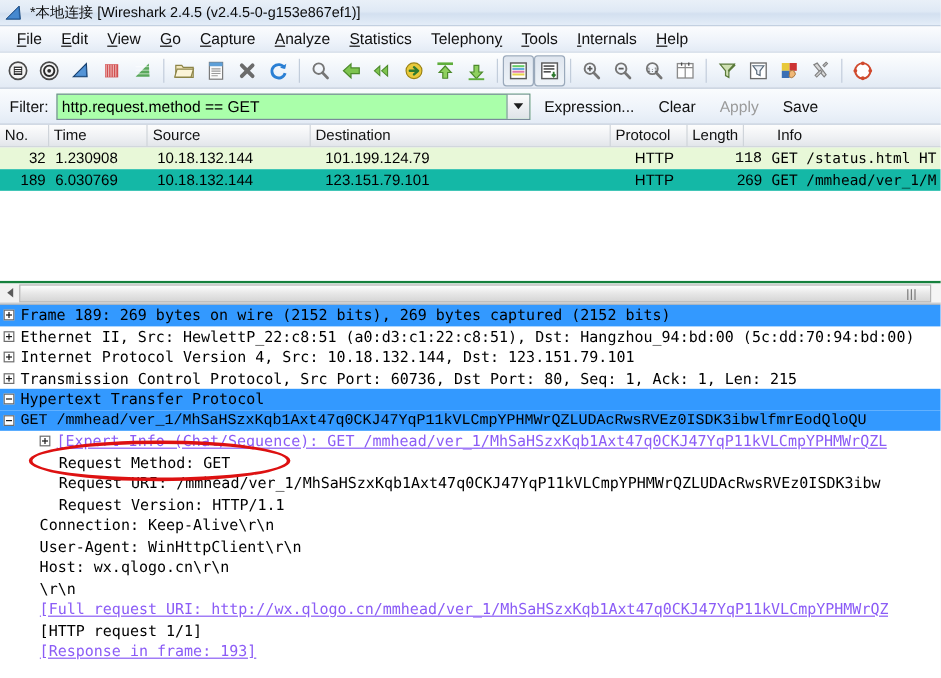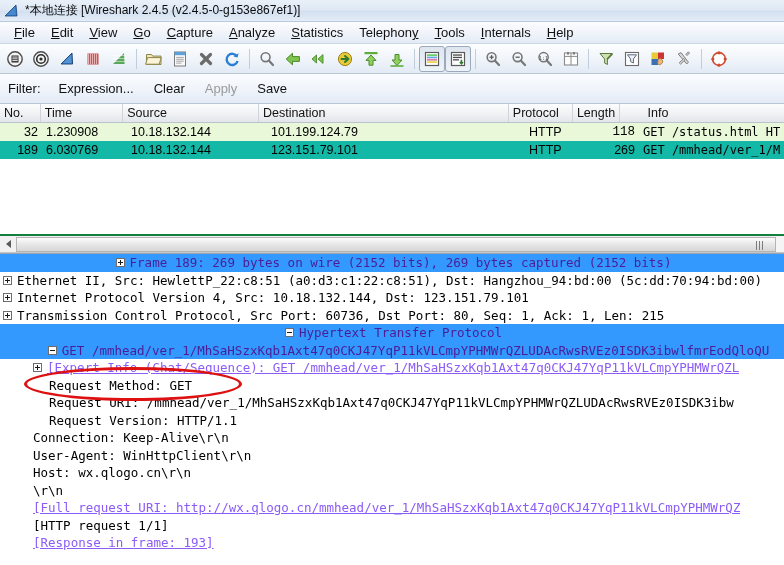--- a/index.html
+++ b/index.html
@@ -260,21 +260,21 @@
     line-height: 17.5px;
     font-family: "DejaVu Sans Mono", "Liberation Mono", monospace;
     font-size: 12.5px;
     color: #000;
     white-space: nowrap;
     display: flex;
     align-items: center;
     box-sizing: border-box;
     overflow: hidden;
   }
-  .trow.sel { background: #3399ff; color: #4c1d95; justify-content: center; }
+  .trow.sel { background: #3399ff; color: #000000; }
   .twist {
     width: 9px; height: 9px;
     border: 1px solid #6d6d6d;
     background: #ffffff;
     display: inline-flex;
     align-items: center; justify-content: center;
     position: relative;
     box-sizing: border-box;
     flex: 0 0 auto;
     margin-right: 5px;
@@ -289,21 +289,21 @@
     content: "";
     position: absolute;
     width: 1px; height: 5px;
     background: #1a1a1a;
   }
   .tlabel { overflow: hidden; white-space: nowrap; }
   .tlabel.link { color: #8b5cf6; text-decoration: underline; }
 
   
   .ind0 { padding-left: 3px; }
-  .ind1 { padding-left: 33px; }
+  .ind1 { padding-left: 3px; font-family: Liberation Mono, monospace; }
   .ind2 { padding-left: 33px; }
   .ind3 { padding-left: 49px; }
 
   
   .ellipse {
     position: absolute;
     border: 3px solid #dd1111;
     border-radius: 50%;
     pointer-events: none;
   }
@@ -580,20 +580,26 @@
         <circle cx="9" cy="15.2" r="1.6" fill="#d04a2e"></circle>
         <circle cx="2.8" cy="9" r="1.6" fill="#d04a2e"></circle>
         <circle cx="15.2" cy="9" r="1.6" fill="#d04a2e"></circle>
       </svg>
     </div>
 
   </div>
 
   <div class="filterbar">
     <span class="filter-label">Filter:</span>
+    <div class="filter-combo">
+      <input class="filter-input" type="text" value="http.request.method == GET" style="">
+      <div class="filter-arrow">
+        <span class="caret-down"></span>
+      </div>
+    </div>
     <div class="fbtn">Expression...</div>
     <div class="fbtn">Clear</div>
     <div class="fbtn disabled">Apply</div>
     <div class="fbtn">Save</div>
   </div>
 
   <div class="packetlist">
     <div class="plist-header">
       <div class="pcol" style="width:42px;">No.</div>
       <div class="pcol" style="width:85px;">Time</div>

